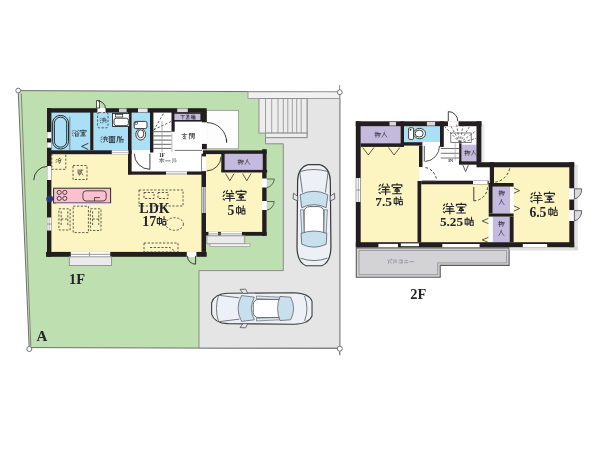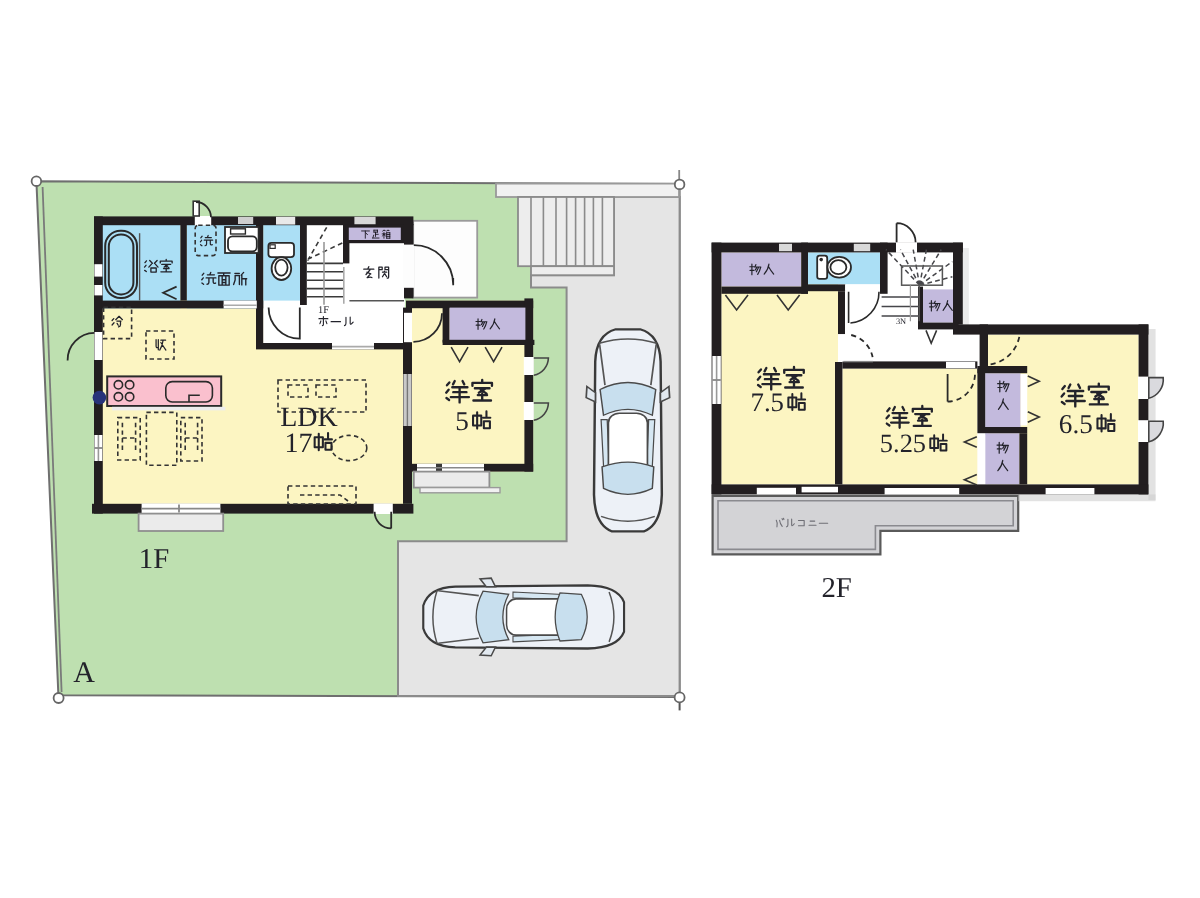--- a/index.html
+++ b/index.html
@@ -1,17 +1,17 @@
 <!DOCTYPE html>
 <html><head>
 <meta charset="utf-8">
 <style>
 html,body{margin:0;padding:0;background:#fff;}
 #page{position:relative;width:600px;height:368px;background:#fff;overflow:hidden;
-font-family:"Liberation Serif",serif;}
+font-family:"Liberation Serif",serif;font-weight:bold;}
 svg{display:block}
 text{font-family:"Liberation Serif",serif;fill:#23232b}
 </style>
 </head>
 <body>
 <div id="page">
 <svg width="600" height="449" viewBox="0 0 600 449">
 <defs>
 <g id="k-you" fill="none" stroke-linecap="round">
 <path d="M22,14 L12,26 M19,44 L9,56 M10,78 L21,86"></path>

